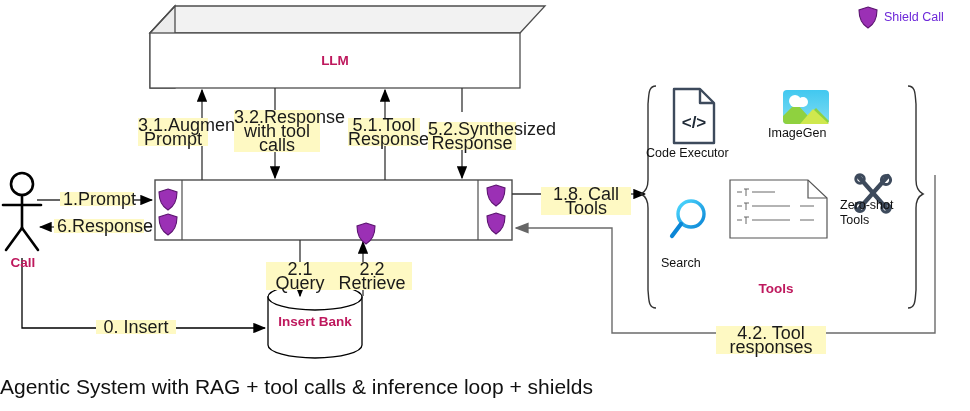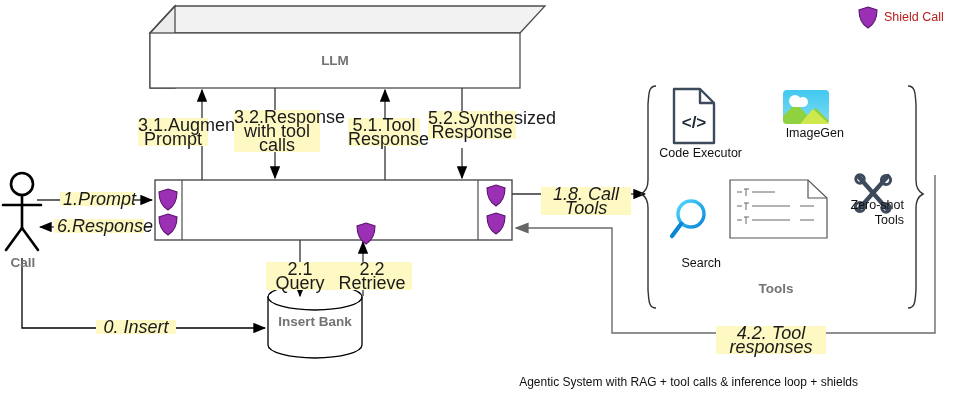--- a/index.html
+++ b/index.html
@@ -2,27 +2,27 @@
 <html><head>
 <meta charset="utf-8">
 <style>
   html,body{margin:0;padding:0;background:#ffffff;}
   body{width:970px;height:411px;position:relative;overflow:hidden;
        font-family:"Liberation Sans","DejaVu Sans",sans-serif;color:#000;}
   .canvas{position:absolute;inset:0;}
   svg.layer{position:absolute;left:0;top:0;width:970px;height:411px;overflow:visible;}
   .lbl{position:absolute;font-size:18px;line-height:14px;color:#1a1a1a;
        text-align:center;white-space:pre-line;background:#fef9c3;}
-  .lbl-on-line{padding:0 3px;font-style:italic;}
-  .node-title{position:absolute;font-weight:bold;font-size:13.5px;color:#737373;text-align:center;}
-  .tool-cap{position:absolute;font-size:12.5px;line-height:14.5px;text-align:right;color:#111;}
+  .lbl-on-line{padding:0 3px;}
+  .node-title{position:absolute;font-weight:bold;font-size:13.5px;color:#be185d;text-align:center;}
+  .tool-cap{position:absolute;font-size:12.5px;line-height:14.5px;text-align:left;color:#111;}
   .shield{position:absolute;width:19px;height:22px;}
-  .legend-text{position:absolute;font-size:12.5px;color:#b91c1c;}
-  .caption{position:absolute;left:0;width:858px;text-align:right;
-           font-size:12px;color:#111;}
+  .legend-text{position:absolute;font-size:12.5px;color:#6d28d9;}
+  .caption{position:absolute;left:0;width:858px;text-align:left;
+           font-size:21px;color:#111;}
 </style>
 </head>
 <body>
 
 <div class="canvas">
 
   <svg class="layer">
     <defs>
       <marker id="arrBlk" markerWidth="10" markerHeight="8" refX="9" refY="4" orient="auto">
         <path d="M0,0 L10,4 L0,8 z" fill="#000"></path>
@@ -210,21 +210,21 @@
   <div class="node-title" style="left:268px;top:314px;width:94px">Insert Bank</div>
   <div class="node-title" style="left:0px;top:255px;width:46px">Call</div>
   <div class="node-title" style="left:716px;top:281px;width:120px">Tools</div>
 
   <div class="lbl" style="left:138px;top:118px;width:70px">3.1.Augmented
 Prompt</div>
   <div class="lbl" style="left:234px;top:110px;width:86px">3.2.Response
 with tool calls</div>
   <div class="lbl" style="left:348px;top:118px;width:72px">5.1.Tool
 Response</div>
-  <div class="lbl" style="left:428px;top:111px;width:88px">5.2.Synthesized
+  <div class="lbl" style="left:428px;top:122px;width:88px">5.2.Synthesized
 Response</div>
 
   <div class="lbl lbl-on-line" style="left:60px;top:192px;width:68px">1.Prompt</div>
   <div class="lbl lbl-on-line" style="left:54px;top:219px;width:84px">6.Response</div>
   <div class="lbl lbl-on-line" style="left:96px;top:320px;width:74px">0. Insert</div>
 
   <div class="lbl" style="left:266px;top:262px;width:68px">2.1 Query</div>
   <div class="lbl" style="left:332px;top:262px;width:80px">2.2 Retrieve</div>
 
   <div class="lbl lbl-on-line" style="left:541px;top:187px;width:84px">1.8. Call Tools</div>

